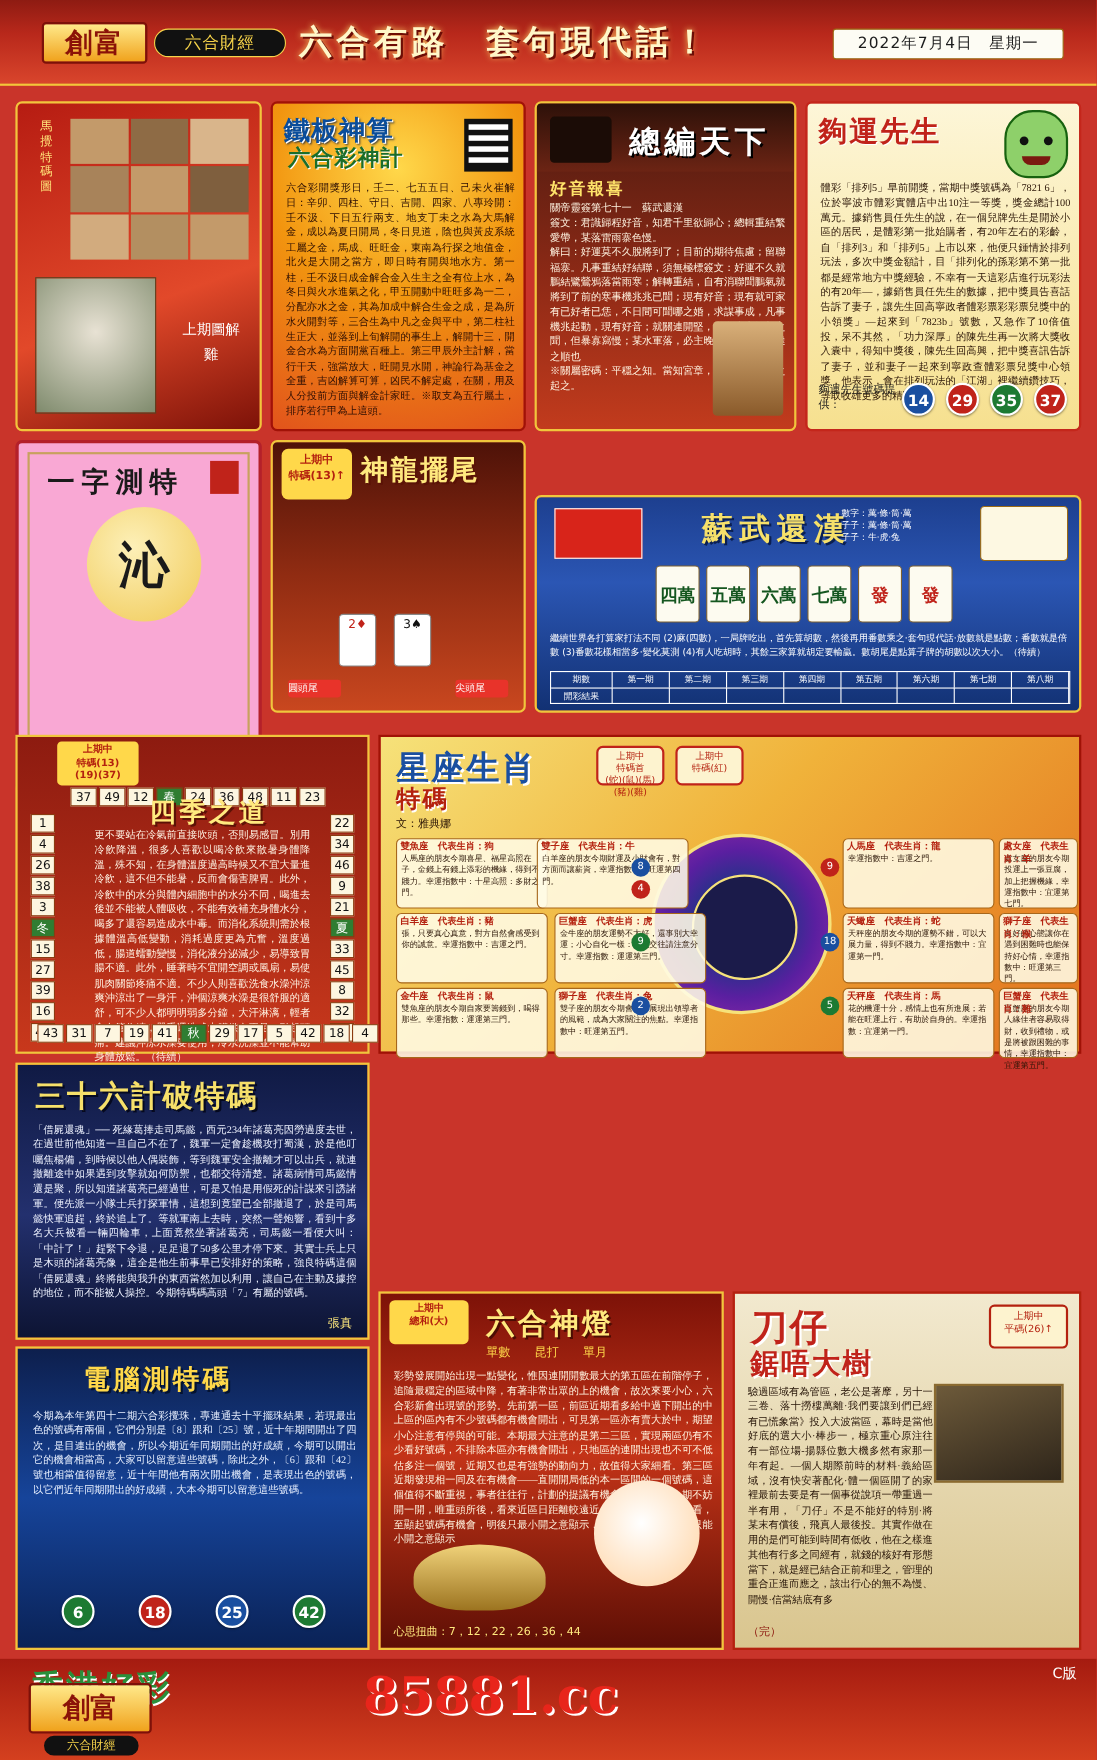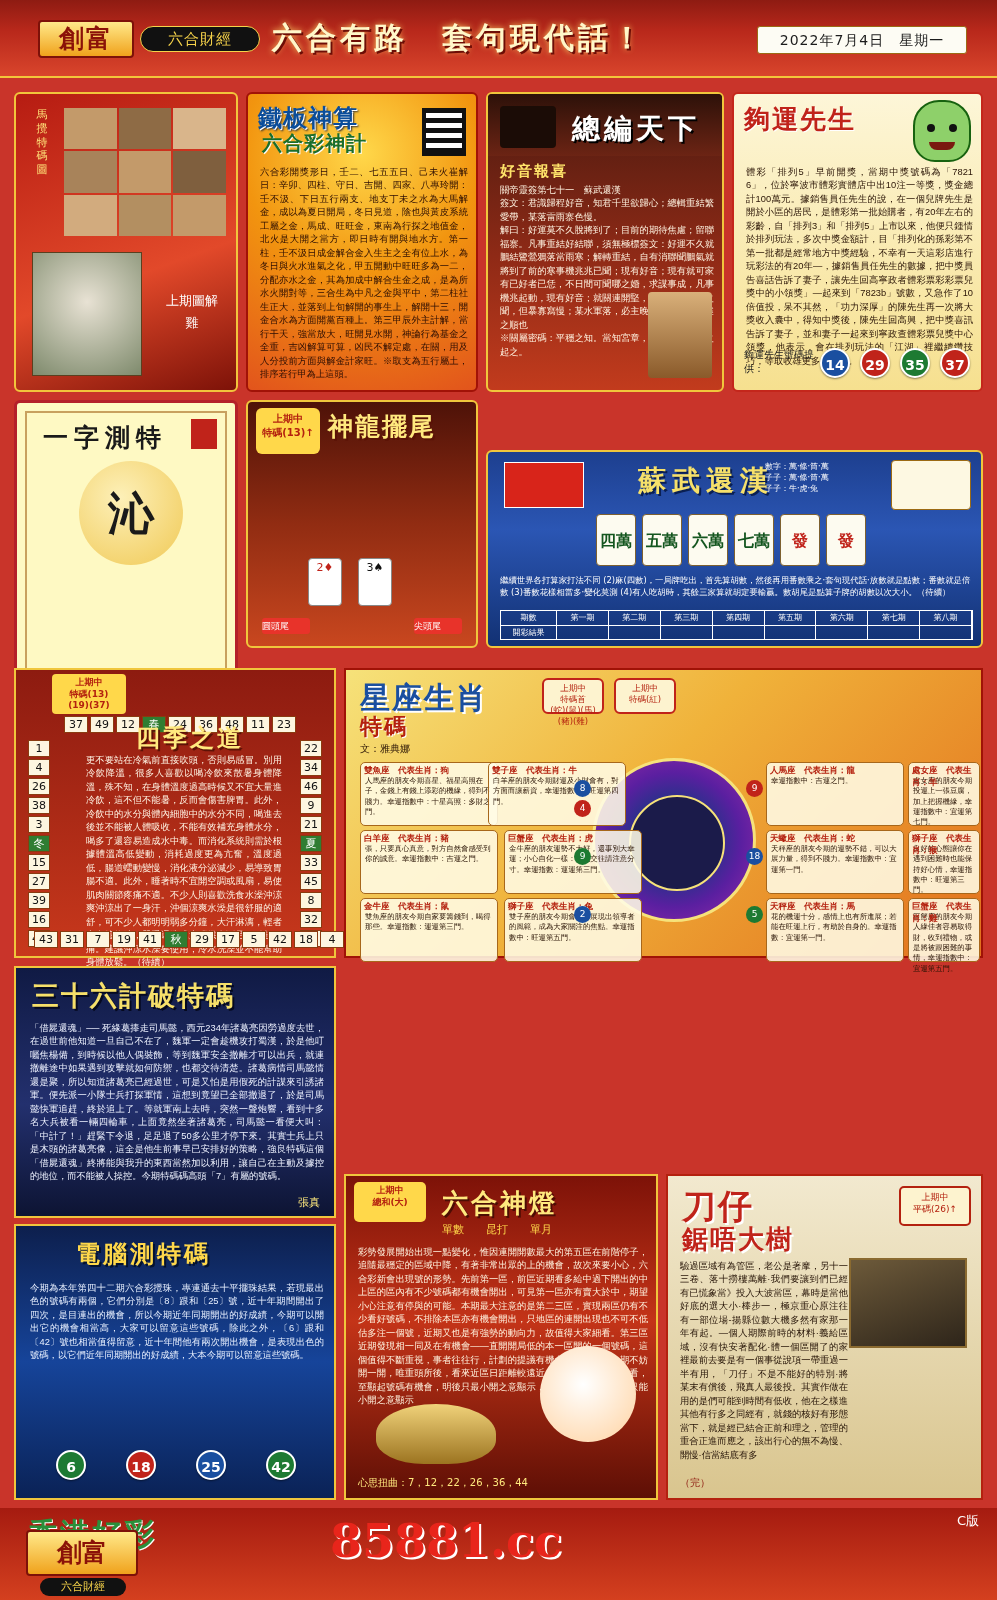--- a/index.html
+++ b/index.html
@@ -40,21 +40,21 @@
     position:absolute; right:30px; top:26px; width:210px; height:28px;
     background:#fdfcf4; border:1px solid #9b6a14; border-radius:3px;
     color:#1c1c1c; font-size:14px; text-align:center; line-height:26px; letter-spacing:1px;
   }
 
   
   .panel { position:absolute; border-radius:6px; overflow:hidden; }
   .ttl { font-family:"DejaVu Serif","Liberation Serif",serif; font-weight:bold; }
   .body-txt {
     font-size:9.3px; line-height:1.45; text-align:justify;
-    font-family:Liberation Sans, sans-serif;
+    font-family:Liberation Serif, serif;
   }
 
   
   .p-pig { left:14px; top:92px; width:224px; height:300px;
     background:linear-gradient(160deg,#b61c12,#e2492a 60%,#7d1208);
     border:2px solid #f2c53c; }
   .pig-label { position:absolute; left:10px; top:14px; width:32px; color:#ffe47a; font-size:11px; line-height:1.25; text-align:center; }
   .pig-grid { position:absolute; left:48px; top:14px; width:162px; height:128px; display:grid; grid-template-columns:repeat(3,1fr); grid-template-rows:repeat(3,1fr); gap:2px; }
   .pig-cell { background:#c39a6a; }
   .pig-cell:nth-child(2){background:#8e6b45;} .pig-cell:nth-child(3){background:#d9b58b;}
@@ -88,21 +88,21 @@
   .luck-face .eye { position:absolute; top:22px; width:8px; height:8px; background:#111; border-radius:50%; }
   .luck-face .eye.l{left:12px;} .luck-face .eye.r{right:12px;}
   .luck-face .mouth { position:absolute; left:14px; bottom:10px; width:26px; height:8px; background:#7a1a10; border-radius:0 0 12px 12px; }
   .luck-txt { position:absolute; left:12px; top:72px; width:227px; height:244px; color:#2a1405; }
   .luck-nums { position:absolute; left:8px; bottom:8px; width:235px; height:34px; }
   .luck-nums .lab { position:absolute; left:2px; top:0; width:70px; font-size:10px; color:#1d1d1d; line-height:1.35;}
   .ball { position:absolute; width:30px; height:30px; border-radius:50%; color:#fff; font-size:14px;
     font-weight:bold; text-align:center; line-height:30px; border:2px solid #fff; box-shadow:0 1px 2px rgba(0,0,0,.45); }
 
   
-  .p-yizi { left:14px; top:400px; width:224px; height:320px; background:#fef9c3; border:3px solid #b4202a;padding-left:32px; }
+  .p-yizi { left:14px; top:400px; width:224px; height:320px; background:#f9a8d4; border:3px solid #b4202a;padding-left:32px; }
   .yizi-frame { position:absolute; inset:8px; border:2px solid #c8a15e; }
   .yizi-ttl { position:absolute; left:26px; top:18px; font-size:25px; color:#1a1a1a; letter-spacing:6px; }
   .yizi-stamp { position:absolute; right:18px; top:16px; width:26px; height:30px; background:#c0231a; }
   .yizi-circle { position:absolute; left:62px; top:58px; width:104px; height:104px; border-radius:50%;
     background:radial-gradient(circle at 40% 35%, #fdf0b8, #f0c955); }
   .yizi-char { position:absolute; left:0; top:0; width:104px; height:104px; font-size:46px; color:#1a1a1a; text-align:center; line-height:104px; }
   .yizi-hint { position:absolute; left:0; bottom:26px; width:100%; text-align:center; font-size:12px; color:#1a1a1a; }
   .yizi-hint b { color:#c0231a; }
 
   .p-shenlong { left:246px; top:400px; width:232px; height:248px;

